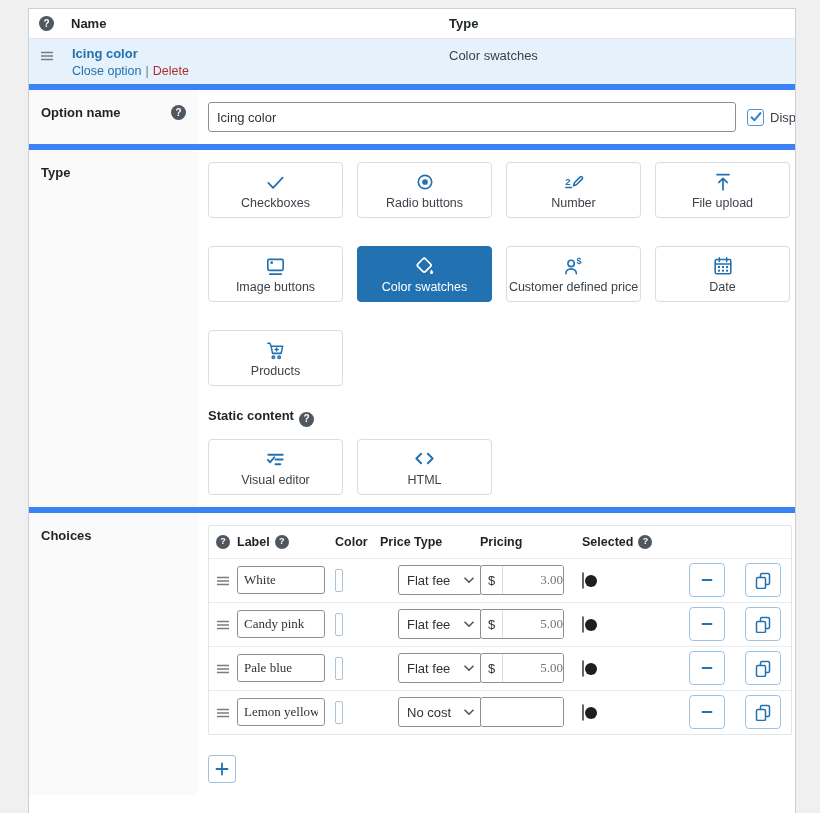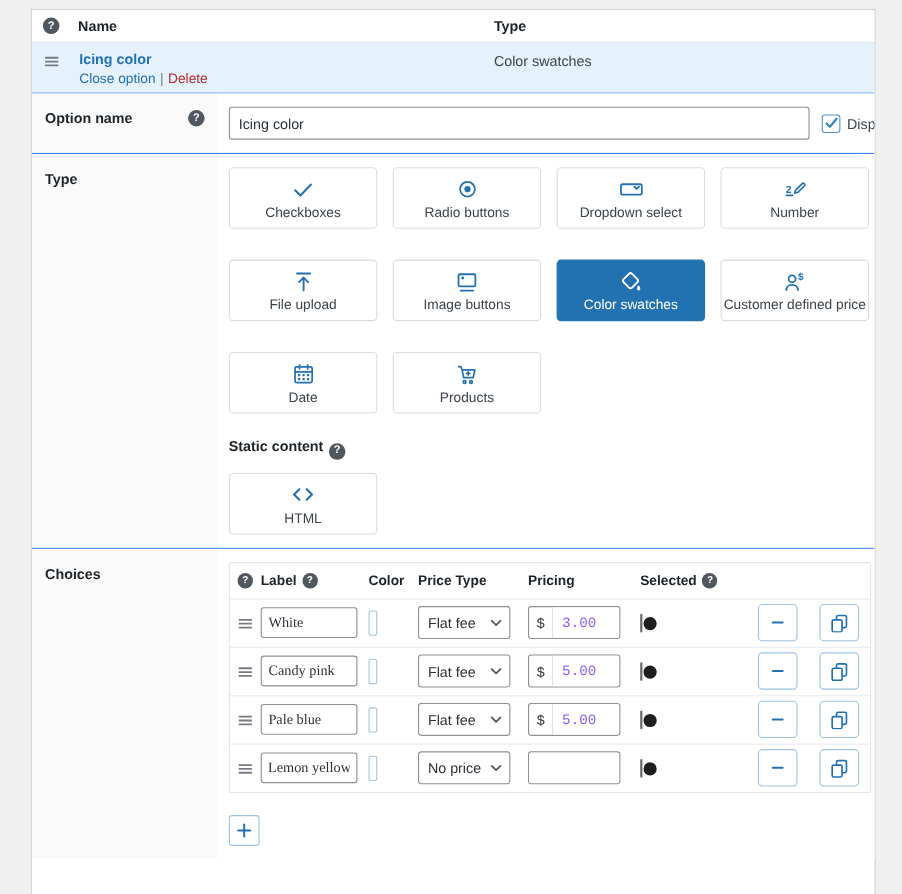--- a/index.html
+++ b/index.html
@@ -48,21 +48,21 @@
   .active-title-block { margin-left: 17px; }
   .option-title { color: #2271b1; font-weight: bold; text-decoration: none; display: inline-block; }
   .option-actions { margin-top: 3px; font-size: 12.5px; }
   .link-blue { color: #2271b1; text-decoration: none; cursor: pointer; }
   .sep { color: #787c82; margin: 0 4px; }
   .link-red { color: #b32d2e; text-decoration: none; cursor: pointer; }
   .active-type-value { position: absolute; left: 420px; top: 9px; color: #3c434a; }
   
   .form-row {
     display: flex;
-    border-top: 1px solid #3b82f6;
+    border-top: 6px solid #3b82f6;
     flex: 0 0 auto;
     background: #fff;
   }
   .row-label {
     width: 169px;
     flex: 0 0 169px;
     background: #fafafa;
     padding: 15px 12px 10px 12px;
     font-weight: bold;
     color: #1d2327;
@@ -151,20 +151,21 @@
   .select {
     width: 84px; height: 30px;
     border: 1px solid #8c8f94;
     border-radius: 3px;
     background: #fff;
     display: flex; align-items: center;
     padding: 0 7px 0 8px;
     justify-content: space-between;
     cursor: pointer;
     color: #2c3338;
+    margin-left: 18px;
   }
   .select .chev { color: #50575e; display: flex; }
   .price-box {
     width: 84px; height: 30px;
     border: 1px solid #8c8f94;
     border-radius: 3px;
     background: #fff;
     display: flex; align-items: center;
     overflow: hidden;
   }
@@ -172,22 +173,23 @@
     width: 22px; height: 100%;
     display: flex; align-items: center; justify-content: center;
     border-right: 1px solid #dcdcde;
     color: #2c3338;
     flex: 0 0 auto;
   }
   .price-value {
     border: none; outline: none;
     width: 100%; height: 100%;
     padding: 0 0 0 8px;
-    font-size: 13px; color: #8b5cf6;
-    font-family: Liberation Mono, monospace;
+    font-size: 13px; color: #737373;
+    font-family: Liberation Serif, serif;
+    text-align: right;
   }
   .toggle {
     width: 34px; height: 18px;
     border: 1px solid #646970;
     border-radius: 10px;
     background: #fff;
     position: relative;
     cursor: pointer;
   }
   .toggle::after {
@@ -282,29 +284,20 @@
         <div class="tbtn">
           <span class="tb-icon">
               <svg width="22" height="22" viewBox="0 0 24 24" fill="none" stroke="currentColor" stroke-width="1.8">
                 <circle cx="12" cy="12" r="7.3"></circle>
                 <circle cx="12" cy="12" r="3.1" fill="currentColor" stroke="none"></circle>
               </svg>
             </span>
           <span class="tb-label">Radio buttons</span>
         </div>
 
-        <div class="tbtn">
-          <span class="tb-icon">
-              <svg width="24" height="24" viewBox="0 0 24 24" fill="none" stroke="currentColor" stroke-width="1.6" stroke-linecap="round" stroke-linejoin="round">
-                <rect x="2.5" y="7.5" width="19" height="9.5" rx="1.5"></rect>
-                <path d="M14.6 9.6l2.2 2.2 2.2-2.2"></path>
-              </svg>
-            </span>
-          <span class="tb-label">Dropdown select</span>
-        </div>
 
 
 
         <div class="tbtn">
           <span class="tb-icon">
               <svg width="23" height="23" viewBox="0 0 24 24" fill="none" stroke="currentColor" stroke-width="1.6" stroke-linecap="round" stroke-linejoin="round">
                 <text x="3.5" y="15" font-size="10" font-weight="bold" fill="currentColor" stroke="none" font-family="inherit">2</text>
                 <path d="M4 17.3h6"></path>
                 <path d="M12 15.3l.9-3 6.2-6.2a1.5 1.5 0 0 1 2.1 2.1L15 14.4l-3 .9z"></path>
               </svg>
@@ -390,20 +383,29 @@
       </div>
 
       <div class="static-heading">
         <span>Static content</span><span class="help inline">?</span>
       </div>
 
       <div class="type-grid">
         <div class="tbtn">
           <span class="tb-icon">
               <svg width="23" height="23" viewBox="0 0 24 24" fill="none" stroke="currentColor" stroke-width="2" stroke-linecap="round" stroke-linejoin="round">
+                <path d="M4.5 8h15M12 13h7.5M12 18h5"></path>
+                <path d="M4 13.5l2.4 2.4 4.4-5.2"></path>
+              </svg>
+            </span>
+          <span class="tb-label">Visual editor</span>
+        </div>
+        <div class="tbtn">
+          <span class="tb-icon">
+              <svg width="23" height="23" viewBox="0 0 24 24" fill="none" stroke="currentColor" stroke-width="2" stroke-linecap="round" stroke-linejoin="round">
                 <path d="M8.5 7l-5 5 5 5M15.5 7l5 5-5 5"></path>
               </svg>
             </span>
           <span class="tb-label">HTML</span>
         </div>
       </div>
     </div>
   </div>
 
   <div class="form-row">
@@ -554,21 +556,21 @@
         <div class="ct-grid ct-row">
           <span class="ct-c1 drag-handle">
               <svg width="16" height="16" viewBox="0 0 16 16" fill="none" stroke="currentColor" stroke-width="1.6">
                 <path d="M2 4.5h12M2 8h12M2 11.5h12"></path>
               </svg>
             </span>
           <span class="choice-input"><input class="text-input small" value="Lemon yellow" style=""></span>
           <span><span class="swatch"><span class="swatch-fill" style="background-color: rgb(248, 240, 163);"></span></span></span>
           <span>
               <span class="select">
-                <span>No price</span>
+                <span>No cost</span>
                 <span class="chev">
                   <svg width="10" height="7" viewBox="0 0 10 7" fill="none" stroke="currentColor" stroke-width="1.6" stroke-linecap="round" stroke-linejoin="round">
                     <path d="M1 1.2l4 4 4-4"></path>
                   </svg>
                 </span>
               </span>
             </span>
           <span>
               <span class="price-box">
                 <input class="price-value" value="" style="">

